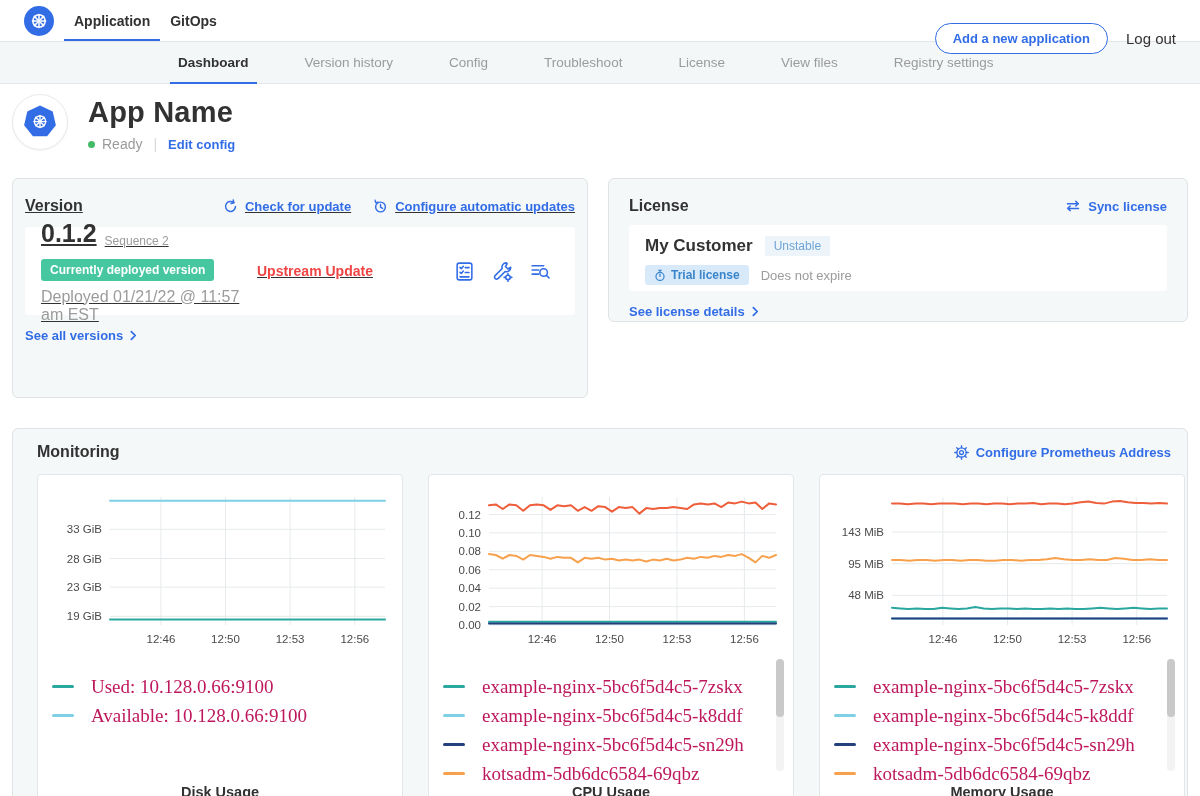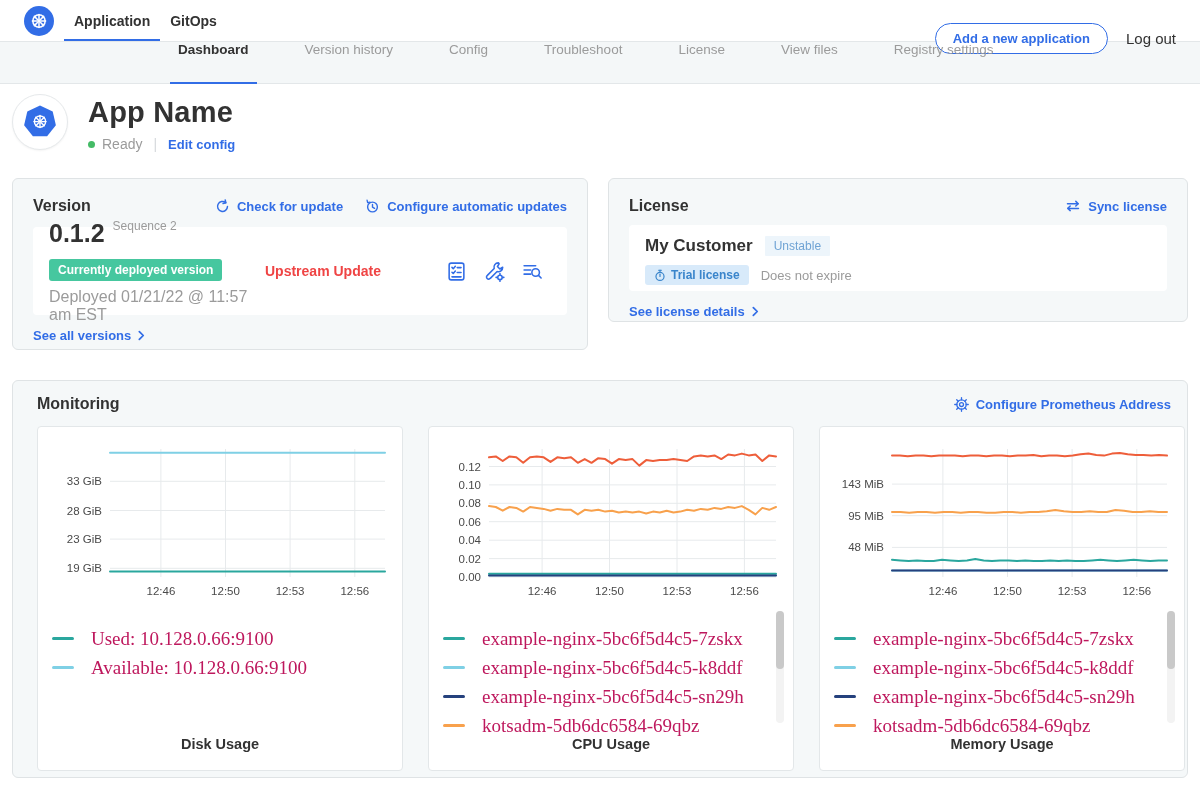--- a/index.html
+++ b/index.html
@@ -12,48 +12,48 @@
   .logo-circle { width:30px; height:30px; border-radius:50%; background:#326de6; display:flex; align-items:center; justify-content:center; margin-right:10px; flex:none; }
   .topnav-tabs { display:flex; height:41px; }
   .topnav-tab { padding:0 10px; display:flex; align-items:center; font-size:14px; font-weight:600; color:#323232; cursor:pointer; position:relative; }
   .topnav-tab.active::after { content:""; position:absolute; left:0; right:0; bottom:0; height:2px; background:#326de6; }
   .topnav-right { margin-left:auto; display:flex; align-items:center; gap:18px; padding-right:24px;margin-top:36px; }
   .add-app-btn { border:1px solid #326de6; color:#326de6; background:#fff; font-family:inherit; font-size:13px; font-weight:700; border-radius:16px; padding:7px 17px; cursor:pointer; }
   .logout { font-size:15px; color:#323232; cursor:pointer; }
 
   
   .subnav { height:43px; background:#f4f7f8; border-top:1px solid #e3e7e9; border-bottom:1px solid #e3e7e9; display:flex; padding-left:170px; }
-  .subnav-tab { margin-right:40px; padding:0 8px; display:flex; font-size:13.5px; color:#9b9b9b; cursor:pointer; position:relative; }
+  .subnav-tab { margin-right:40px; padding:0 8px; display:flex; align-items:center; font-size:13.5px; color:#9b9b9b; cursor:pointer; position:relative; }
   .subnav-tab.active { color:#323232; font-weight:600; }
   .subnav-tab.active::after { content:""; position:absolute; left:0; right:0; bottom:-1px; height:2px; background:#326de6; }
 
   
   .app-header { height:94px; display:flex; padding:10px 0 0 12px; }
   .avatar { width:56px; height:56px; border-radius:50%; background:#fff; border:1px solid #e6e9eb; box-shadow:0 1px 2px rgba(0,0,0,.05); display:flex; align-items:center; justify-content:center; flex:none; }
   .app-title-block { margin-left:20px; padding-top:2px; }
   .app-title { font-size:29px; font-weight:700; letter-spacing:.2px; }
   .status-row { display:flex; align-items:center; margin-top:7px; font-size:14px; color:#9b9b9b; }
   .status-dot { width:7px; height:7px; border-radius:50%; background:#44bb66; margin-right:7px; }
   .vdiv { color:#d5d9dc; margin:0 11px; font-size:14px; }
   .link { color:#326de6; font-weight:700; font-size:13px; cursor:pointer; display:inline-flex; align-items:center; gap:7px; text-decoration:none; }
   .link svg { flex:none; }
 
   
   .cards-row { display:flex; gap:20px; margin:0 12px; }
   .card { background:#f5f8f9; border:1px solid #dfe3e5; border-radius:6px; }
-  .version-card { width:576px; height:172px; padding:16px 20px; }
+  .version-card { width:576px; height:220px; padding:16px 12px;text-decoration:underline; }
   .license-card { width:580px; height:144px; padding:16px 20px; }
   .card-head { display:flex; align-items:center; height:22px; }
   .card-title { font-size:16px; font-weight:700; }
   .card-head-links { margin-left:auto; display:flex; gap:22px; }
 
   .inner-card { background:#fff; border-radius:4px; }
   .version-inner { margin-top:10px; height:88px; display:flex; align-items:center; padding:0 24px 0 16px; }
   .ver-left { width:200px; }
-  .ver-line { display:flex; align-items:flex-start; }
+  .ver-line { display:flex; align-items:flex-end; }
   .ver-number { font-size:25px; font-weight:700; }
   .ver-seq { font-size:12px; color:#9b9b9b; margin-left:8px; }
   .deployed-badge { display:inline-block; margin-top:11px; background:#46c79f; color:#fff; font-size:12px; font-weight:700; padding:4px 9px; border-radius:3px; }
   .deployed-at { margin-top:7px; font-size:16px; color:#9b9b9b; }
   .ver-source { font-size:14px; font-weight:600; color:#ef4444; margin-left:16px; }
   .ver-actions { margin-left:auto; display:flex; gap:17px; align-items:center; }
   .icon-btn { color:#326de6; cursor:pointer; display:flex; }
   .see-link { margin-top:13px; display:inline-flex; }
 
   .license-inner { margin-top:8px; height:66px; padding:11px 16px; }

